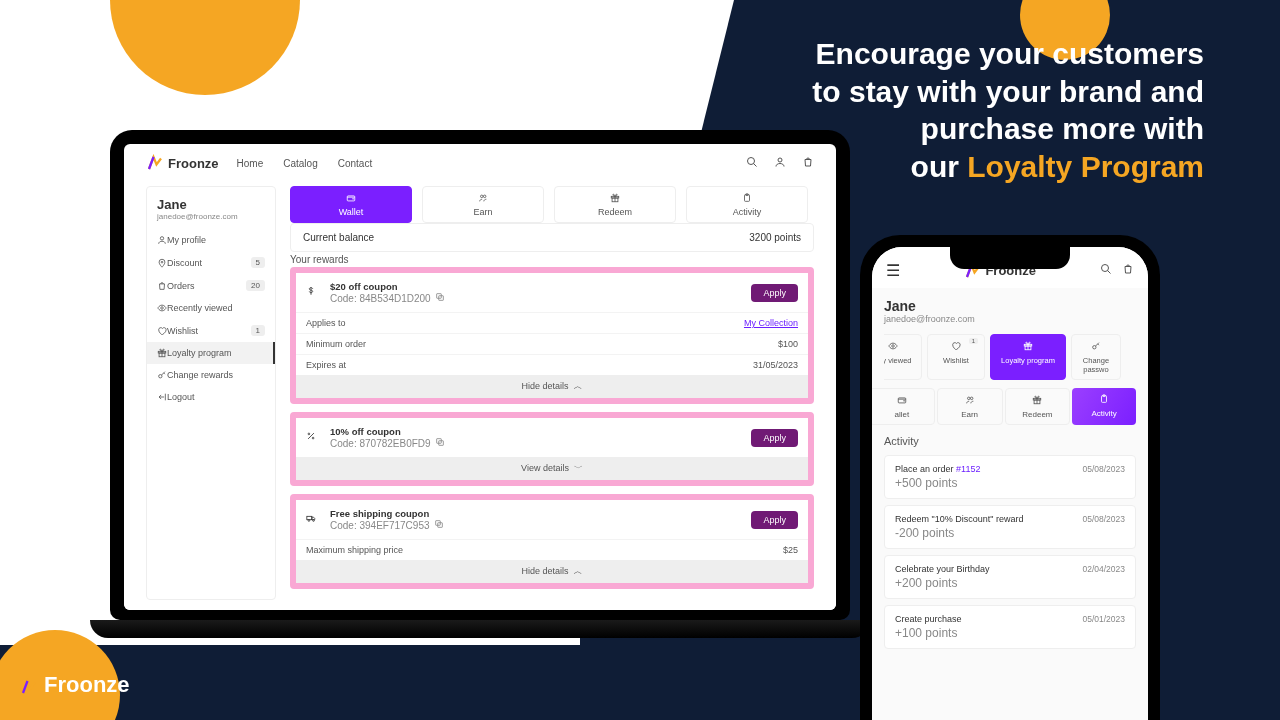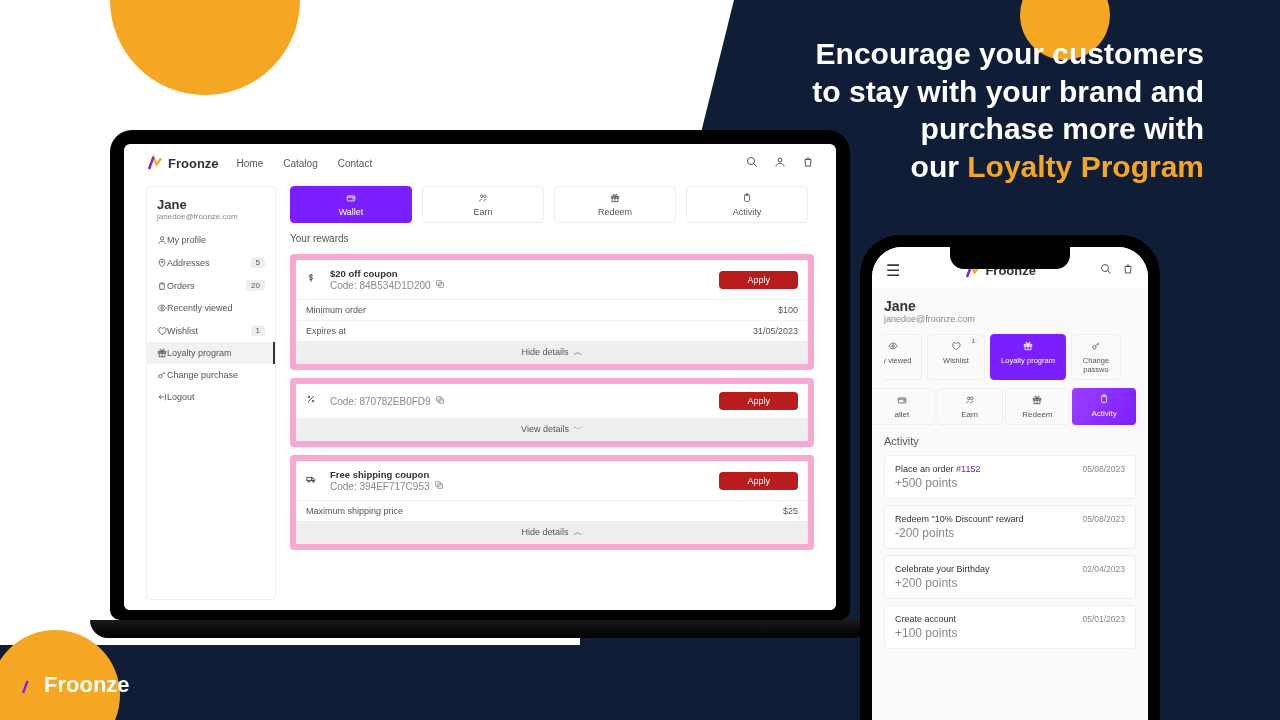--- a/index.html
+++ b/index.html
@@ -50,35 +50,35 @@
   .dsk-body { flex:1; display:flex; padding:4px 22px 10px 22px; gap:14px; background:#fff; overflow:hidden;}
 
   .sidebar { width:130px; background:#fff; border:1px solid #eee; border-radius:4px; padding:10px 0; font-size:9px;}
   .sb-name { font-size:13px; font-weight:600; padding:0 10px; color:#333;}
   .sb-email { font-size:8px; color:#888; padding:0 10px 8px 10px;}
   .sb-item { display:flex; align-items:center; padding:6px 10px; color:#555; cursor:pointer;}
   .sb-item.active { background:#f2f2f2; border-right:2px solid #333;}
   .sb-badge { margin-left:auto; background:#eee; color:#555; font-size:8px; padding:1px 5px; border-radius:3px;}
   .sb-icon { width:10px; height:10px; flex-shrink:0;}
 
-  .main { flex:1; display:flex; flex-direction:column; gap:8px;}
+  .main { flex:1; display:flex; flex-direction:column; gap:0;}
   .tabs { display:flex; gap:10px;}
   .tab { flex:0 0 auto; width:122px; text-align:center; padding:6px 0 5px 0; border:1px solid #eee; border-radius:4px; font-size:9px; color:#555; cursor:pointer; display:flex; flex-direction:column; align-items:center; gap:2px;}
   .tab.active { background:#7b1fff; color:#fff; border-color:#7b1fff;}
   .tab-icon { font-size:11px;}
 
   .balance { border:1px solid #eee; border-radius:4px; padding:8px 12px; display:flex; justify-content:space-between; font-size:10px;}
   .sec-title { font-size:10px; color:#555; margin:2px 0;}
   .reward { border:6px solid #f9a8d4; border-radius:4px; margin-bottom:8px; overflow:hidden;}
   .reward-head { display:flex; align-items:center; padding:8px 10px; gap:10px;}
   .reward-icon { width:14px; height:14px; flex-shrink:0; color:#333;}
   .reward-info { flex:1;}
   .reward-info .t { font-size:9.5px; font-weight:600;}
   .reward-info .c { font-size:10px; color:#888; display:flex; align-items:center; gap:4px;}
-  .apply-btn { background:#b91c1c; color:#fff; border:none; border-radius:4px; padding:4px 28px; font-size:9px; cursor:pointer;}
+  .apply-btn { background:#701a75; color:#fff; border:none; border-radius:4px; padding:4px 12px; font-size:9px; cursor:pointer;}
   .reward-row { display:flex; justify-content:space-between; padding:5px 10px; font-size:9px; color:#555; border-top:1px solid #f3f3f3;}
   .reward-row a { color:#6b1fff; text-decoration:underline;}
   .toggle { background:#eee; text-align:center; padding:5px; font-size:9px; color:#555; cursor:pointer;}
 
   
   .phone {
     position:absolute; top:235px; right:120px; width:300px; height:560px; z-index:4;
   }
   .phone-body { width:100%; height:100%; background:#000; border-radius:40px; padding:12px; position:relative;}
   .phone-screen { width:100%; height:100%; background:#fafafa; border-radius:30px; overflow:hidden; font-size:10px; color:#333; display:flex; flex-direction:column;}
@@ -189,21 +189,21 @@
                     <circle cx="12" cy="8" r="4"></circle>
                     <path d="M4 21c0-4 4-6 8-6s8 2 8 6"></path>
                   </svg></span>
                 <span>My profile</span>
               </div>
               <div class="sb-item">
                 <span class="sb-icon"><svg width="10" height="10" viewBox="0 0 24 24" fill="none" stroke="currentColor" stroke-width="2">
                     <path d="M12 22s7-7 7-12a7 7 0 00-14 0c0 5 7 12 7 12z"></path>
                     <circle cx="12" cy="10" r="2"></circle>
                   </svg></span>
-                <span>Addresses</span>
+                <span>Discount</span>
                 <span class="sb-badge">5</span>
               </div>
               <div class="sb-item">
                 <span class="sb-icon"><svg width="10" height="10" viewBox="0 0 24 24" fill="none" stroke="currentColor" stroke-width="2">
                     <path d="M6 7h12l-1 13H7z"></path>
                     <path d="M9 7a3 3 0 016 0"></path>
                   </svg></span>
                 <span>Orders</span>
                 <span class="sb-badge">20</span>
               </div>
@@ -229,21 +229,21 @@
                     <path d="M12 8s-1-5-4-5 0 5 4 5z"></path>
                     <path d="M12 8s1-5 4-5 0 5-4 5z"></path>
                   </svg></span>
                 <span>Loyalty program</span>
               </div>
               <div class="sb-item">
                 <span class="sb-icon"><svg width="10" height="10" viewBox="0 0 24 24" fill="none" stroke="currentColor" stroke-width="2">
                     <circle cx="8" cy="15" r="4"></circle>
                     <path d="M11 12l8-8M16 7l3 3"></path>
                   </svg></span>
-                <span>Change purchase</span>
+                <span>Change rewards</span>
               </div>
               <div class="sb-item">
                 <span class="sb-icon"><svg width="10" height="10" viewBox="0 0 24 24" fill="none" stroke="currentColor" stroke-width="2">
                     <path d="M10 17l-5-5 5-5"></path>
                     <path d="M5 12h12"></path>
                     <path d="M20 4v16"></path>
                   </svg></span>
                 <span>Logout</span>
               </div>
             </div>
@@ -278,55 +278,64 @@
                 <span>Redeem</span>
               </div>
               <div class="tab">
                 <span class="tab-icon"><svg width="10" height="10" viewBox="0 0 24 24" fill="none" stroke="currentColor" stroke-width="2">
                     <rect x="6" y="4" width="12" height="16" rx="2"></rect>
                     <rect x="9" y="2" width="6" height="4" rx="1"></rect>
                   </svg></span>
                 <span>Activity</span>
               </div>
             </div>
+          <div class="balance">
+            <span>Current balance</span>
+            <span>3200 points</span>
+          </div>
           <div class="sec-title">Your rewards</div>
           <div id="rewards">
               <div class="reward">
                 <div class="reward-head">
                   <span class="reward-icon"><svg width="10" height="10" viewBox="0 0 24 24" fill="none" stroke="currentColor" stroke-width="2">
                       <line x1="12" y1="3" x2="12" y2="21"></line>
                       <path d="M16 7c0-2-2-3-4-3s-4 1-4 3 2 3 4 3 4 1 4 3-2 3-4 3-4-1-4-3"></path>
                     </svg></span>
                   <div class="reward-info">
                     <div class="t">$20 off coupon</div>
                     <div class="c">Code: 84B534D1D200 <span><svg width="10" height="10" viewBox="0 0 24 24" fill="none" stroke="currentColor" stroke-width="2">
                           <rect x="9" y="9" width="11" height="11" rx="1"></rect>
                           <rect x="4" y="4" width="11" height="11" rx="1"></rect>
                         </svg></span></div>
                   </div>
                   <button class="apply-btn">Apply</button>
                 </div>
                 <div class="reward-row">
+                  <span>Applies to</span>
+                  <a>My Collection</a>
+                </div>
+                <div class="reward-row">
                   <span>Minimum order</span>
                   <span>$100</span>
                 </div>
                 <div class="reward-row">
                   <span>Expires at</span>
                   <span>31/05/2023</span>
                 </div>
                 <div class="toggle">Hide details &nbsp;︿</div>
               </div>
               <div class="reward">
                 <div class="reward-head">
                   <span class="reward-icon"><svg width="10" height="10" viewBox="0 0 24 24" fill="none" stroke="currentColor" stroke-width="2">
                       <line x1="5" y1="19" x2="19" y2="5"></line>
                       <circle cx="7" cy="7" r="2"></circle>
                       <circle cx="17" cy="17" r="2"></circle>
                     </svg></span>
                   <div class="reward-info">
+                    <div class="t">10% off coupon</div>
                     <div class="c">Code: 870782EB0FD9 <span><svg width="10" height="10" viewBox="0 0 24 24" fill="none" stroke="currentColor" stroke-width="2">
                           <rect x="9" y="9" width="11" height="11" rx="1"></rect>
                           <rect x="4" y="4" width="11" height="11" rx="1"></rect>
                         </svg></span></div>
                   </div>
                   <button class="apply-btn">Apply</button>
                 </div>
                 <div class="toggle">View details &nbsp;﹀</div>
               </div>
               <div class="reward">
@@ -480,21 +489,21 @@
             </div>
             <div class="activity-item">
               <div class="ai-left">
                 <div class="t">Celebrate your Birthday</div>
                 <div class="p">+200 points</div>
               </div>
               <div class="ai-date">02/04/2023</div>
             </div>
             <div class="activity-item">
               <div class="ai-left">
-                <div class="t">Create account</div>
+                <div class="t">Create purchase</div>
                 <div class="p">+100 points</div>
               </div>
               <div class="ai-date">05/01/2023</div>
             </div>
           </div>
       </div>
     </div>
   </div>
 </div>
 

